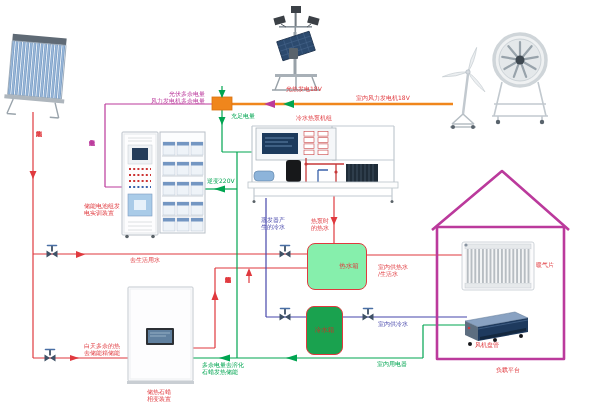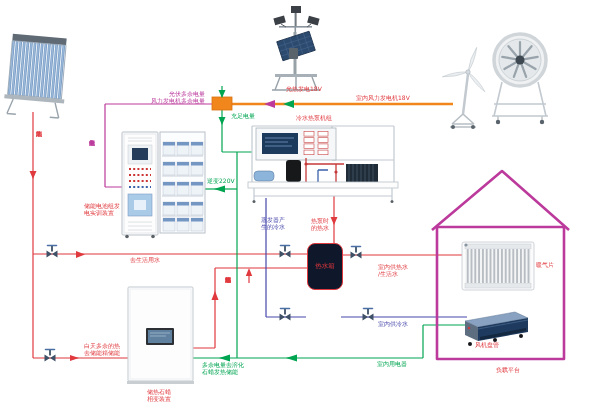--- a/index.html
+++ b/index.html
@@ -16,21 +16,21 @@
   .vert{writing-mode:vertical-rl;text-orientation:upright;line-height:7px;}
   .ln-r{stroke:var(--c-hot);stroke-width:1.2;fill:none;}
   .ln-b{stroke:var(--c-cold);stroke-width:1.2;fill:none;}
   .ln-g{stroke:var(--c-green);stroke-width:1.2;fill:none;}
   .ln-o{stroke:var(--c-orange);stroke-width:2.6;fill:none;}
   .ln-m{stroke:var(--c-magenta);stroke-width:1.2;fill:none;}
   .ln-house{stroke:var(--c-magenta);stroke-width:2.6;fill:none;stroke-linejoin:round;}
   .ar-r{fill:var(--c-hot);} .ar-g{fill:var(--c-green);} .ar-m{fill:var(--c-magenta);}
   .tank{position:absolute;border:1.5px solid var(--c-hot);border-radius:8px;
         display:flex;align-items:center;justify-content:center;font-size:6.5px;z-index:2;}
-  .tank-hot{background:#0f172a;color:var(--c-hot);}
+  .tank-hot{background:#86efac;color:var(--c-hot);padding-left:24px;}
   .tank-cold{background:#1aa24f;color:#c0392b;}
 </style>
 </head>
 <body>
 
 <div class="stage">
 
 <svg width="600" height="419" viewBox="0 0 600 419">
   <defs>
     <pattern id="tubes" width="3.6" height="6" patternUnits="userSpaceOnUse">
@@ -254,20 +254,23 @@
     <circle cx="14" cy="24" r="1.3" fill="#c73a3a"></circle>
     <circle cx="15" cy="40" r="2" fill="#15161a"></circle>
         <circle cx="40" cy="36" r="2" fill="#15161a"></circle>
         <circle cx="66" cy="32" r="2" fill="#15161a"></circle>
   </g>
 </svg>
 
 <div class="tank tank-hot" style="left:307px;top:243px;width:34px;height:45px;">
   <span>热水箱</span>
 </div>
+<div class="tank tank-cold" style="left:306px;top:306px;width:35px;height:47px;">
+  <span>冷水箱</span>
+</div>
 
 <div class="lbl t-red vert" style="left:36px;top:126px;height:36px;">太阳能热水</div>
 <div class="lbl t-magenta vert" style="left:80px;top:135px;height:22px;width:16px;">多余电量储能</div>
 <div class="lbl t-magenta" style="left:140px;top:90px;width:65px;text-align:right;">光伏多余电量
 风力发电机多余电量</div>
 <div class="lbl t-red" style="left:84px;top:202px;width:39px;">储能电池组发电实训装置</div>
 <div class="lbl t-red" style="left:286px;top:85px;">光热发电18V</div>
 <div class="lbl t-red" style="left:356px;top:94px;">室内风力发电机18V</div>
 <div class="lbl t-green" style="left:231px;top:112px;">充足电量</div>
 <div class="lbl t-green" style="left:207px;top:177px;">逆变220V</div>

